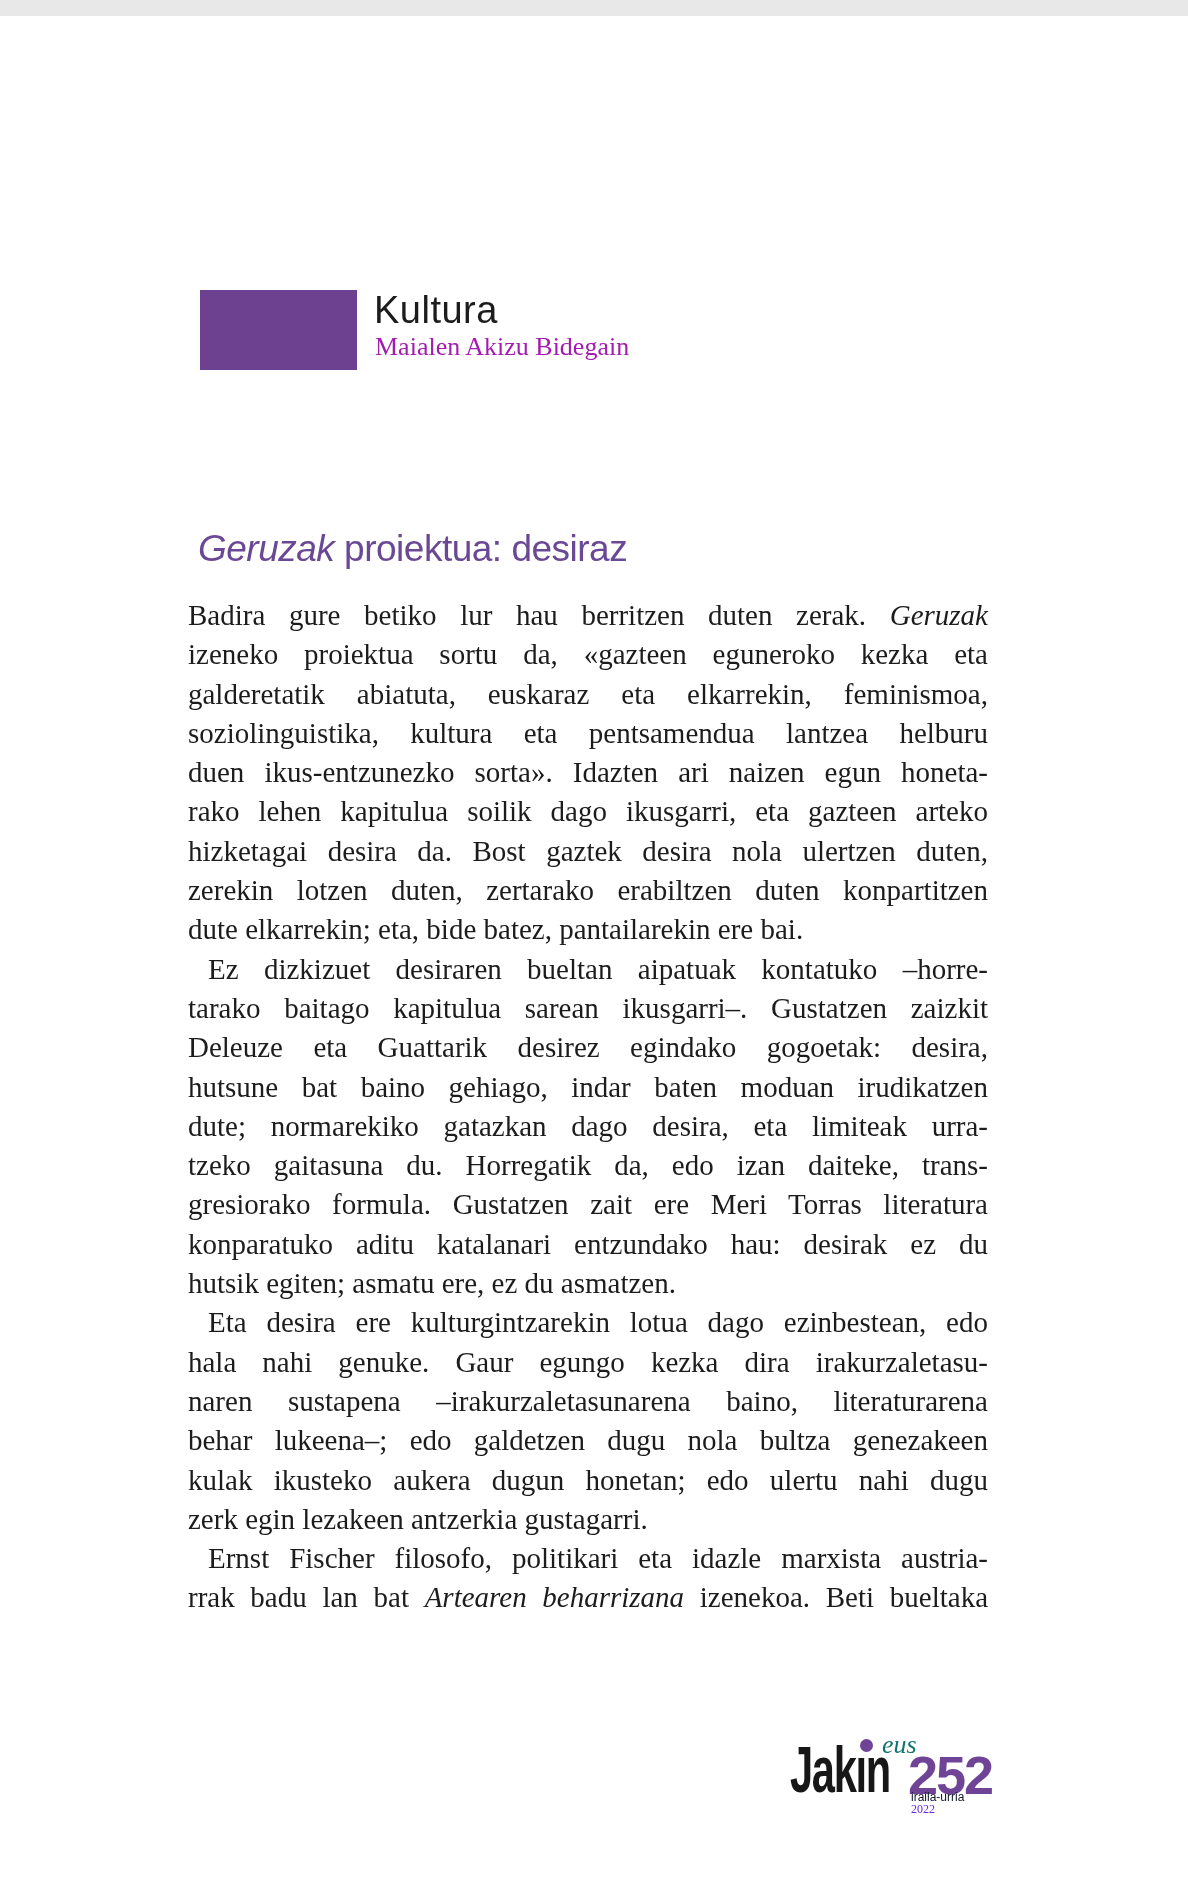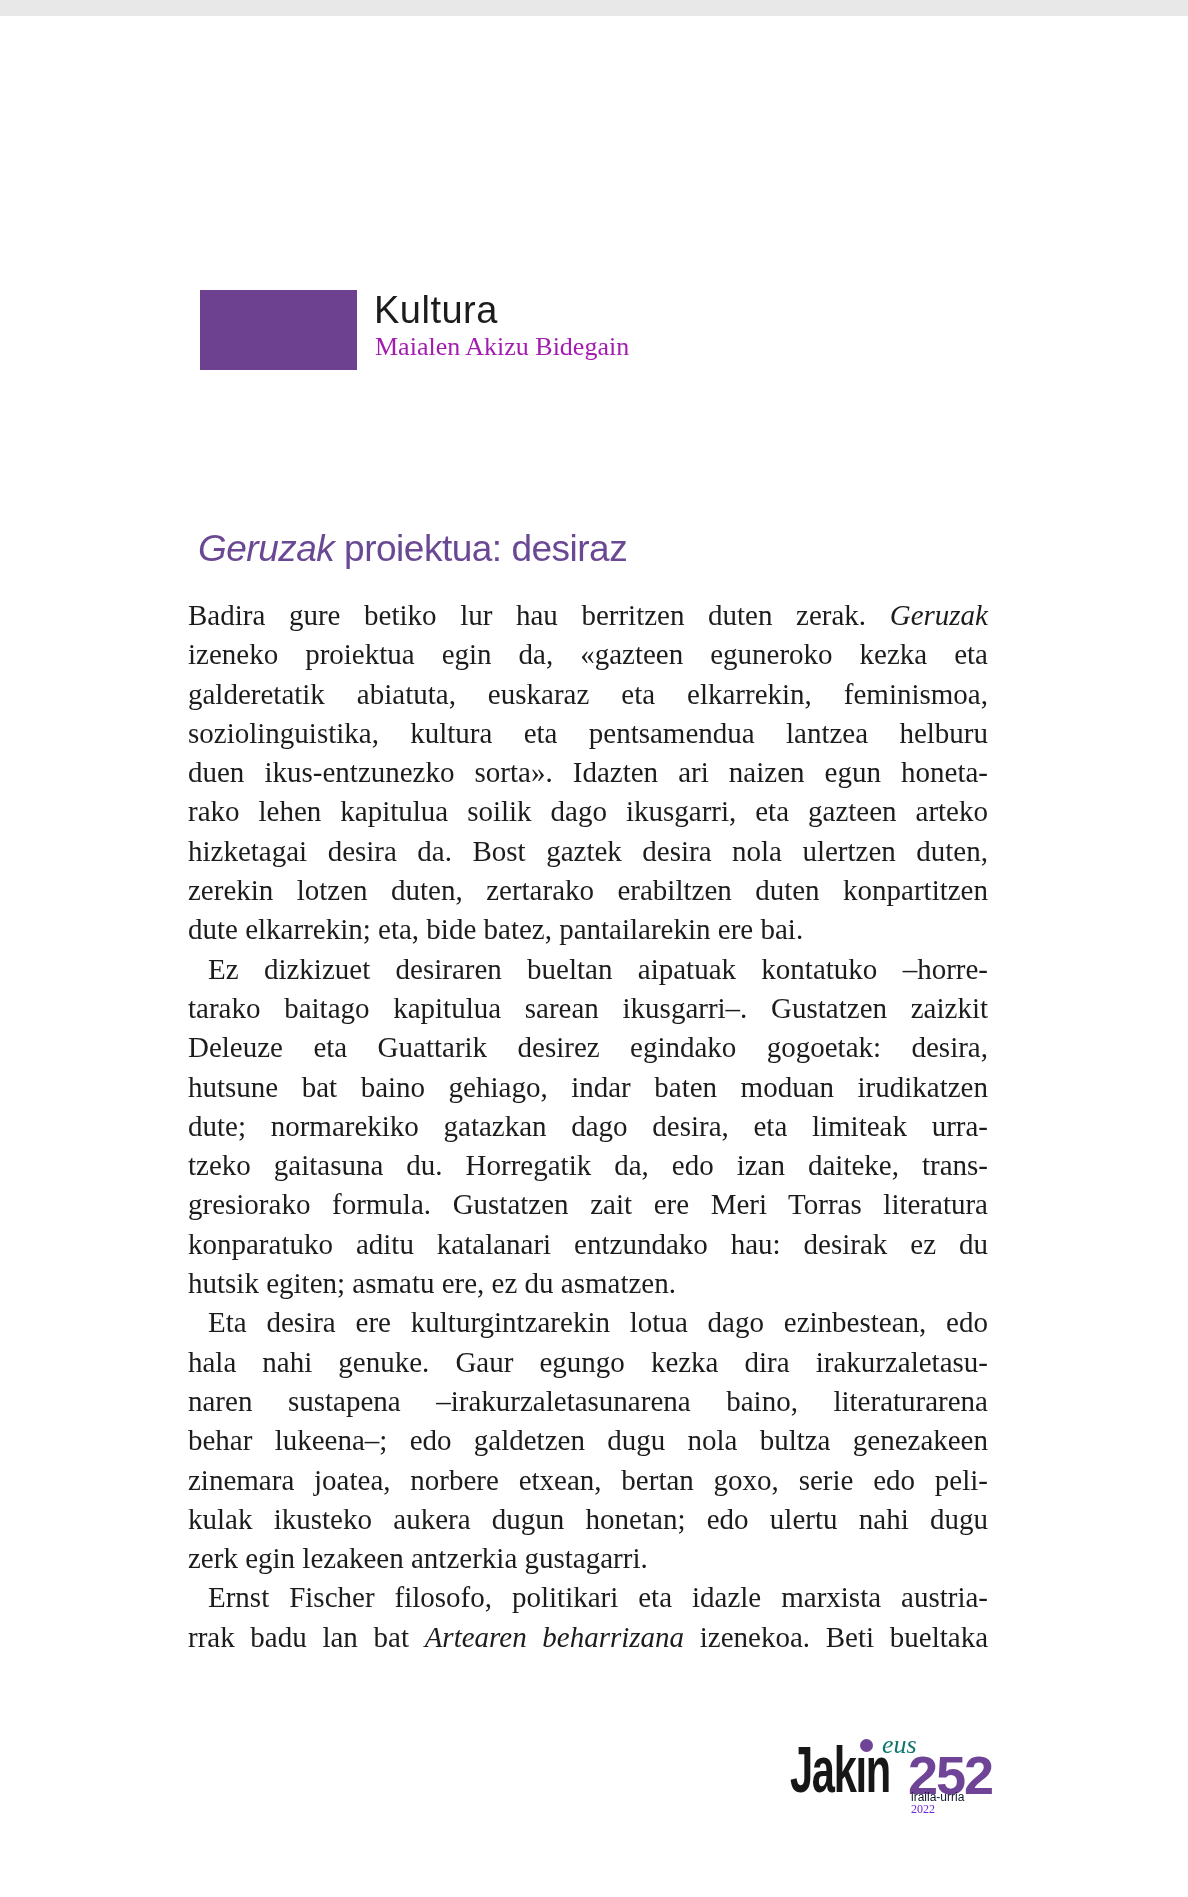--- a/index.html
+++ b/index.html
@@ -96,42 +96,41 @@
 <div class="page">
 
   <div class="brand-rect"></div>
   <div class="category">Kultura</div>
   <div class="author">Maialen Akizu Bidegain</div>
 
   <h1 class="article-heading"><span class="it">Geruzak</span><span> proiektua: desiraz</span></h1>
 
   <div class="article-body">
       <div class="line"><span>Badira gure betiko lur hau berritzen duten zerak. </span><span class="it">Geruzak</span></div>
-      <div class="line"><span>izeneko proiektua egin da, «gazteen eguneroko kezka eta</span></div>
+      <div class="line"><span>izeneko proiektua sortu da, «gazteen eguneroko kezka eta</span></div>
       <div class="line"><span>galderetatik abiatuta, euskaraz eta elkarrekin, feminismoa,</span></div>
       <div class="line"><span>soziolinguistika, kultura eta pentsamendua lantzea helburu</span></div>
       <div class="line"><span>duen ikus-entzunezko sorta». Idazten ari naizen egun honeta-</span></div>
       <div class="line"><span>rako lehen kapitulua soilik dago ikusgarri, eta gazteen arteko</span></div>
       <div class="line"><span>hizketagai desira da. Bost gaztek desira nola ulertzen duten,</span></div>
       <div class="line"><span>zerekin lotzen duten, zertarako erabiltzen duten konpartitzen</span></div>
       <div class="line line-left"><span>dute elkarrekin; eta, bide batez, pantailarekin ere bai.</span></div>
       <div class="line line-indent"><span>Ez dizkizuet desiraren bueltan aipatuak kontatuko –horre-</span></div>
       <div class="line"><span>tarako baitago kapitulua sarean ikusgarri–. Gustatzen zaizkit</span></div>
       <div class="line"><span>Deleuze eta Guattarik desirez egindako gogoetak: desira,</span></div>
       <div class="line"><span>hutsune bat baino gehiago, indar baten moduan irudikatzen</span></div>
       <div class="line"><span>dute; normarekiko gatazkan dago desira, eta limiteak urra-</span></div>
       <div class="line"><span>tzeko gaitasuna du. Horregatik da, edo izan daiteke, trans-</span></div>
       <div class="line"><span>gresiorako formula. Gustatzen zait ere Meri Torras literatura</span></div>
       <div class="line"><span>konparatuko aditu katalanari entzundako hau: desirak ez du</span></div>
       <div class="line line-left"><span>hutsik egiten; asmatu ere, ez du asmatzen.</span></div>
       <div class="line line-indent"><span>Eta desira ere kulturgintzarekin lotua dago ezinbestean, edo</span></div>
       <div class="line"><span>hala nahi genuke. Gaur egungo kezka dira irakurzaletasu-</span></div>
       <div class="line"><span>naren sustapena –irakurzaletasunarena baino, literaturarena</span></div>
       <div class="line"><span>behar lukeena–; edo galdetzen dugu nola bultza genezakeen</span></div>
-      <div class="line"><span>zinemara joatea, norbere etxean, bertan goxo, serie edo peli-</span></div>
       <div class="line"><span>kulak ikusteko aukera dugun honetan; edo ulertu nahi dugu</span></div>
       <div class="line line-left"><span>zerk egin lezakeen antzerkia gustagarri.</span></div>
       <div class="line line-indent"><span>Ernst Fischer filosofo, politikari eta idazle marxista austria-</span></div>
       <div class="line"><span>rrak badu lan bat </span><span class="it">Artearen beharrizana</span><span> izenekoa. Beti bueltaka</span></div>
     </div>
 
   <div>
     <span class="logo-word">Jakın</span>
     <span class="logo-dot"></span>
     <span class="logo-tld">eus</span>

